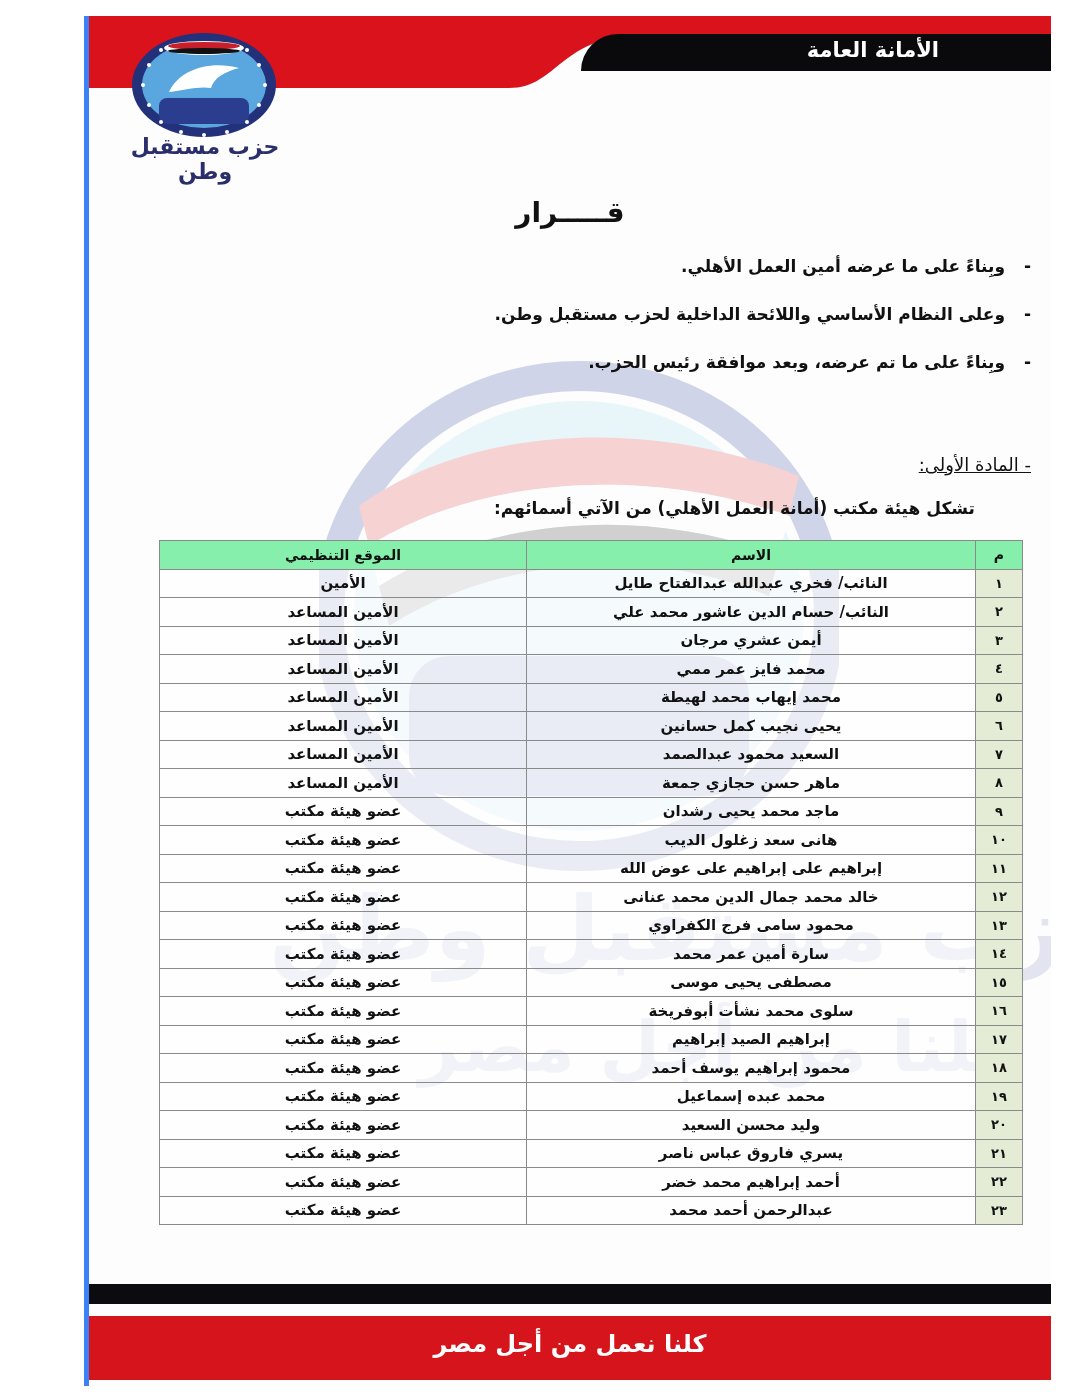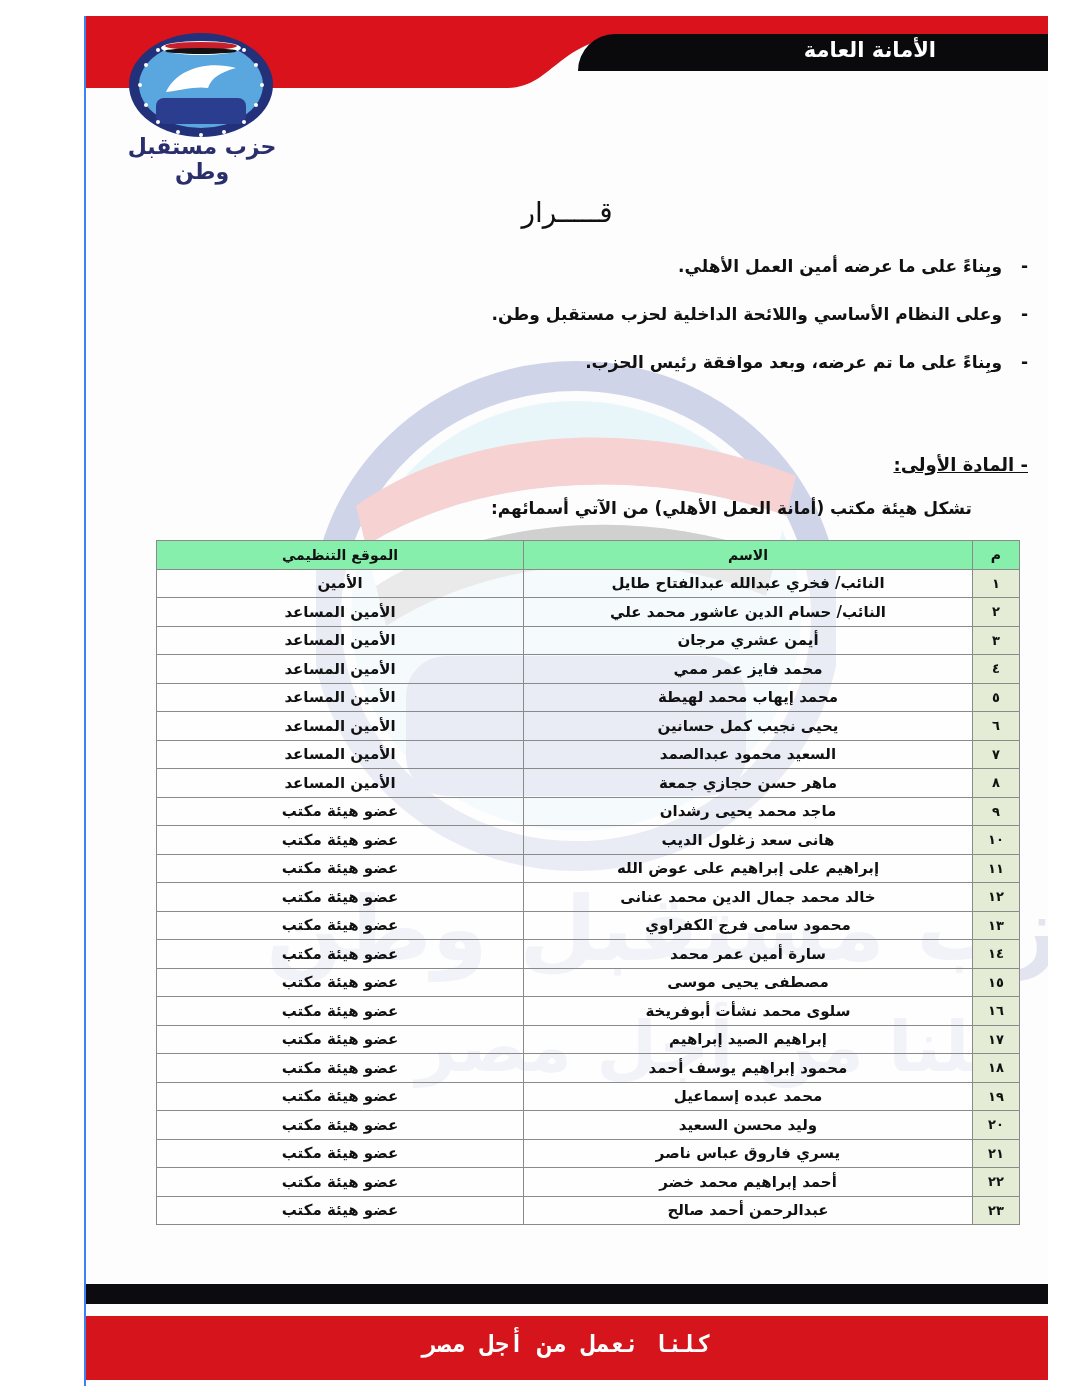--- a/index.html
+++ b/index.html
@@ -2,21 +2,21 @@
 <html><head>
   <meta charset="utf-8">
   <style>
     html, body { margin: 0; padding: 0; }
     body {
       width: 1080px; height: 1392px; background: #ffffff; position: relative; overflow: hidden;
       font-family: "DejaVu Sans", sans-serif;
     }
     .page {
       position: absolute; left: 84px; top: 16px; width: 962px; height: 1370px;
-      background: #fdfdfe; border-left: 2px solid #3b82f6; overflow: hidden;
+      background: #fdfdfe; border-left: 5px solid #3b82f6; overflow: hidden;
     }
     
     .hdr-red { position: absolute; left: 0; top: 0; width: 962px; height: 72px; background: #d9121b; }
     .hdr-wave { position: absolute; left: 0; top: 0; }
     .hdr-black {
       position: absolute; right: 0; top: 18px; height: 37px; width: 470px; background: #0a0a0c;
       border-radius: 60px 0 0 0;
     }
     .hdr-title {
       position: absolute; right: 112px; top: 22px; color: #ffffff; font-size: 21px; font-weight: bold;
@@ -35,29 +35,29 @@
       position: absolute; left: 180px; top: 860px; font-size: 90px; font-weight: bold; color: #2a3a8c;
       opacity: 0.12; direction: rtl; white-space: nowrap;
     }
     .wm-text2 {
       position: absolute; left: 330px; top: 990px; font-size: 70px; font-weight: bold; color: #2a3a8c;
       opacity: 0.12; direction: rtl; white-space: nowrap;
     }
     
     .decision-title {
       position: absolute; left: 0; width: 962px; top: 180px; text-align: center;
-      font-size: 28px; font-weight: normal; color: #111; direction: rtl; letter-spacing: 6px;
+      font-size: 28px; font-weight: bold; color: #111; direction: rtl; letter-spacing: 6px;
     }
     .clauses { position: absolute; right: 20px; top: 236px; width: 860px; direction: rtl; }
     .clause {
       font-size: 17px; font-weight: bold; color: #111; height: 48px; line-height: 28px; white-space: nowrap;
     }
     .clause .dash { display: inline-block; width: 26px; }
     .article-title {
-      position: absolute; right: 20px; top: 438px; font-size: 18px; font-weight: bold; color: #111;
+      position: absolute; right: 20px; top: 438px; font-size: 18px; font-weight: normal; color: #111;
       direction: rtl; text-decoration: underline;
     }
     .article-intro {
       position: absolute; right: 76px; top: 482px; font-size: 17px; font-weight: bold; color: #111; direction: rtl;
     }
     
     table.members {
       position: absolute; left: 70px; top: 524px; width: 864px; border-collapse: collapse; direction: rtl;
       font-size: 15px; font-weight: bold; color: #111;
     }
@@ -66,21 +66,21 @@
     }
     table.members thead th { background: #86efac; font-size: 14px; text-align: center; }
     table.members td.num { background: #e4ecd6; width: 38px; font-size: 13px; }
     table.members td.name { width: 440px; }
     table.members tr { background: rgba(255,255,255,0.55); }
     
     .ftr-black { position: absolute; left: 0; top: 1268px; width: 962px; height: 20px; background: #0c0c10; }
     .ftr-red { position: absolute; left: 0; top: 1300px; width: 962px; height: 64px; background: #d6141c; }
     .ftr-slogan {
       position: absolute; left: 0; width: 962px; top: 1314px; text-align: center; color: #ffffff;
-      font-size: 24px; font-weight: bold; direction: rtl; font-family: Liberation Mono, monospace;
+      font-size: 24px; font-weight: bold; direction: rtl;
     }
   </style>
 </head>
 <body>
 
 <div class="page">
 
   <div class="hdr-red"></div>
   <svg class="hdr-wave" width="962" height="110">
     <path d="M0,72 L420,72 C470,72 470,18 560,18 L962,18 L962,72 L962,110 L0,110 Z" fill="#fdfdfe"></path>
@@ -256,21 +256,21 @@
           <td class="name">يسري فاروق عباس ناصر</td>
           <td class="position">عضو هيئة مكتب</td>
         </tr>
         <tr>
           <td class="num">٢٢</td>
           <td class="name">أحمد إبراهيم محمد خضر</td>
           <td class="position">عضو هيئة مكتب</td>
         </tr>
         <tr>
           <td class="num">٢٣</td>
-          <td class="name">عبدالرحمن أحمد صالح</td>
+          <td class="name">عبدالرحمن أحمد محمد</td>
           <td class="position">عضو هيئة مكتب</td>
         </tr>
       </tbody>
   </table>
 
   <div class="ftr-black"></div>
   <div class="ftr-red"></div>
   <div class="ftr-slogan">كلنا نعمل من أجل مصر</div>
 </div>
 

